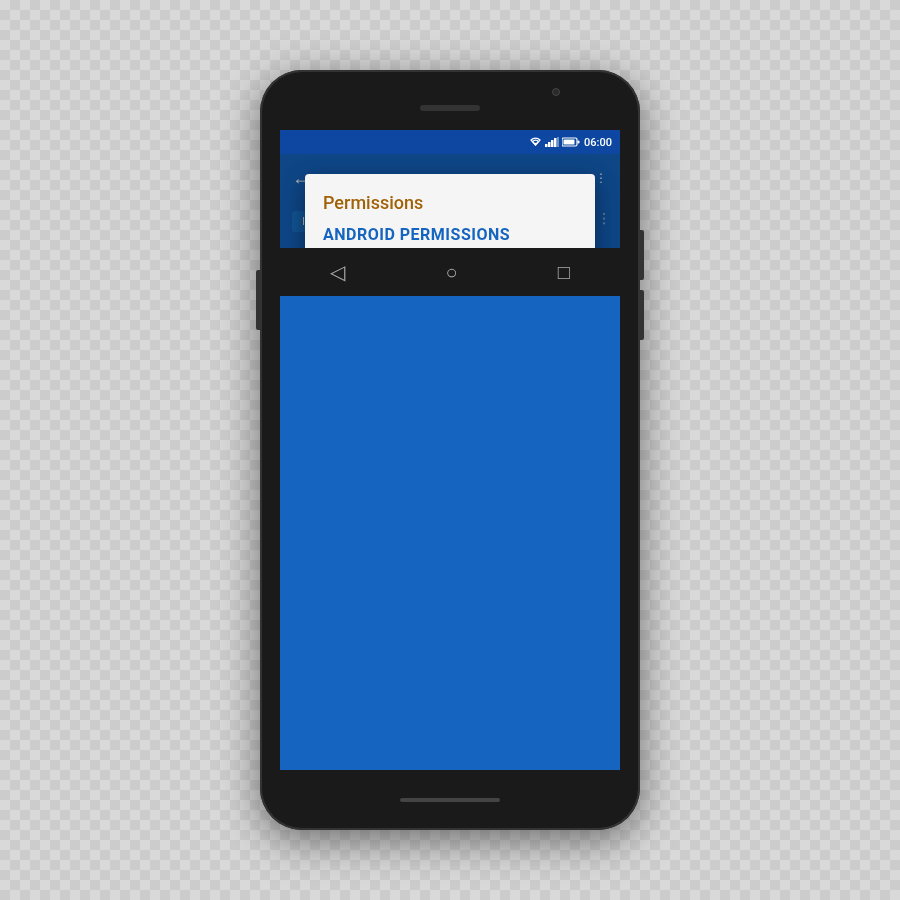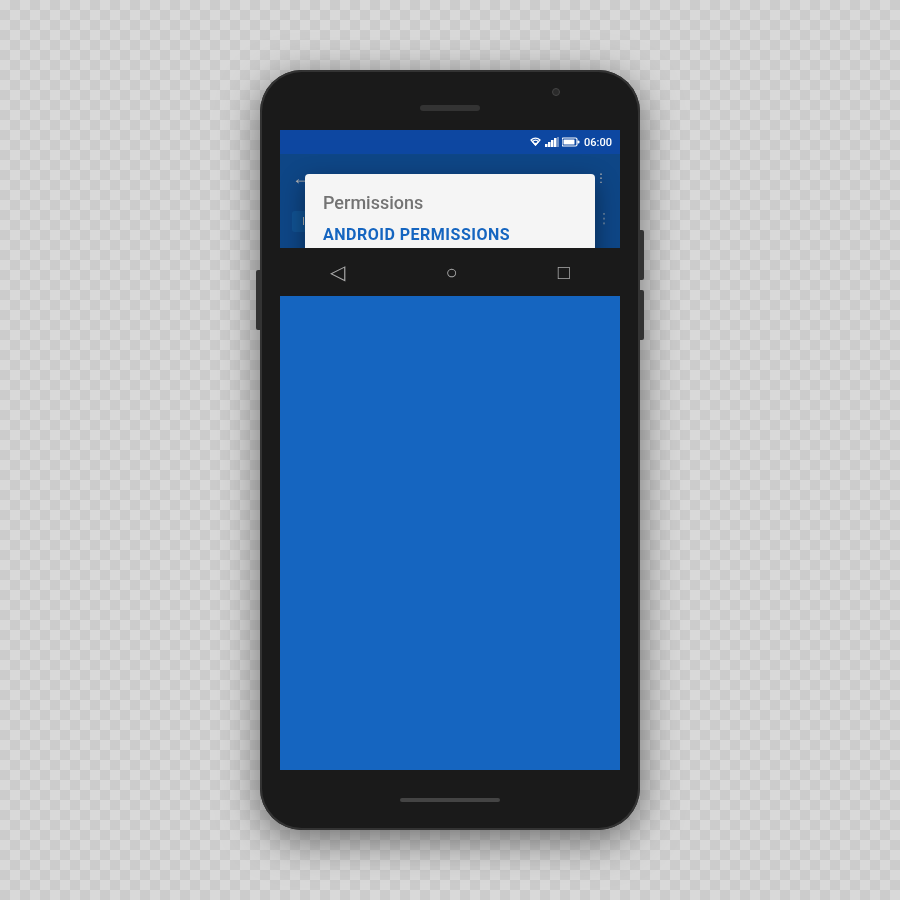--- a/index.html
+++ b/index.html
@@ -163,21 +163,21 @@
       background: #f5f5f5;
       border-radius: 4px;
       width: 290px;
       box-shadow: 0 8px 24px rgba(0,0,0,0.4);
       overflow: hidden;
     }
 
     .dialog-title {
       font-size: 18px;
       font-weight: 500;
-      color: #737373;
+      color: #a16207;
       padding: 18px 18px 6px 18px;
     }
 
     .dialog-section-header {
       font-size: 16px;
       font-weight: 700;
       color: #1565c0;
       padding: 6px 18px 8px 18px;
       letter-spacing: 0.5px;
     }

